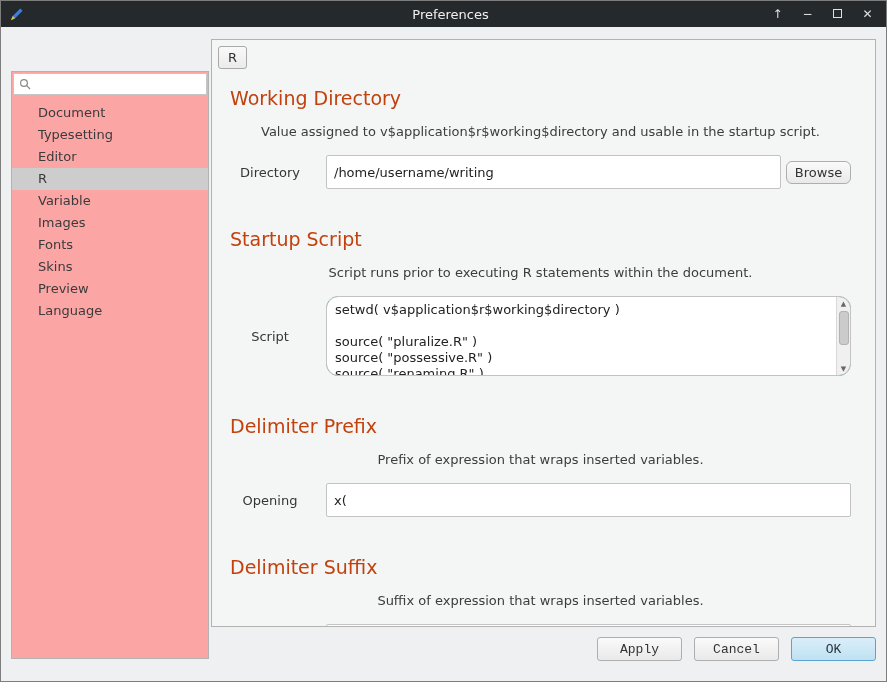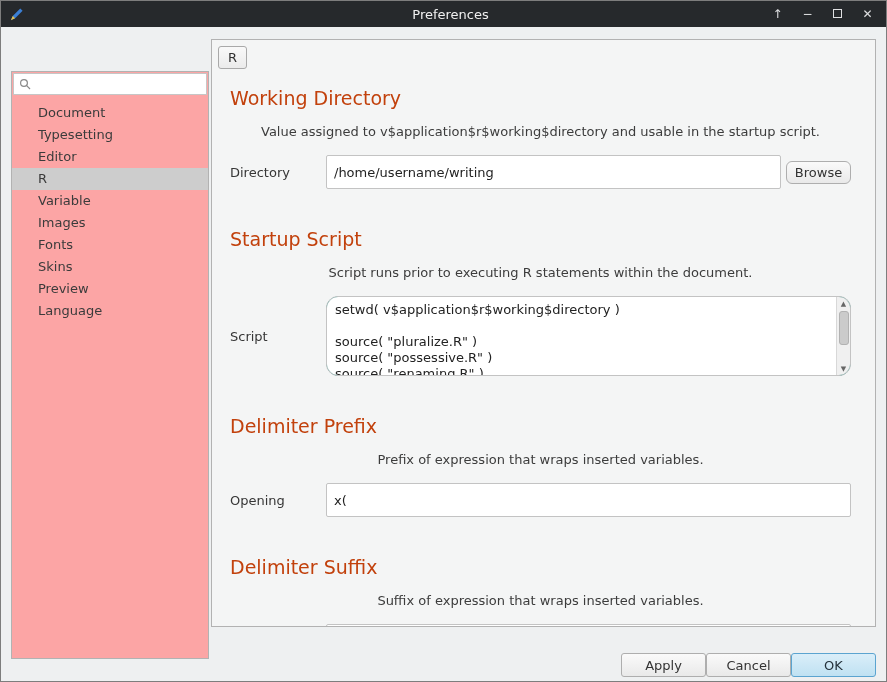--- a/index.html
+++ b/index.html
@@ -97,21 +97,21 @@
     color: #c2410c;
     margin-top: 38px; line-height: 24px;
   }
   .section-title.first { margin-top: 18px; }
   .section-desc {
     font-size: 13px; color: #3c3c3c;
     margin-top: 14px; line-height: 16px; text-align: center;
   }
   .field-row { display: flex; align-items: center; margin-top: 15px; }
   .field-label {
-    width: 96px; text-align: left; padding-right: 16px;
+    width: 96px; text-align: center; padding-right: 16px;
     font-size: 13px; color: #363636; flex: none;
   }
   .text-input {
     flex: 1; height: 23px;
     border: 1px solid #c3c3c3; border-radius: 2px;
     background: #ffffff;
     font-size: 13px; font-family: inherit; color: #222;
     padding: 16px 7px; outline: none;
   }
   .browse-btn {
@@ -146,22 +146,22 @@
     font-size: 7px; color: #666; cursor: default;
   }
   .scroll-thumb {
     width: 10px; height: 34px; margin-top: 1px;
     background: #cbcbcb; border: 1px solid #b2b2b2; border-radius: 3px;
   }
   .scroll-spacer { flex: 1; }
 
   
   .footer {
-    position: absolute; right: 10px; bottom: 4px;
-    display: flex; 
+    position: absolute; right: 10px; bottom: 20px;
+    display: flex; gap: 12px; font-family: Liberation Mono, monospace;
   }
   .btn {
     min-width: 85px; height: 24px;
     border: 1px solid #aeaeae; border-radius: 3px;
     background: linear-gradient(#fafafa, #e9e9e9);
     font-size: 13px; color: #333; font-family: inherit;
   }
   .btn.ok {
     background: linear-gradient(#daeef9, #bfe1f2);
     border-color: #5ba4d0;

